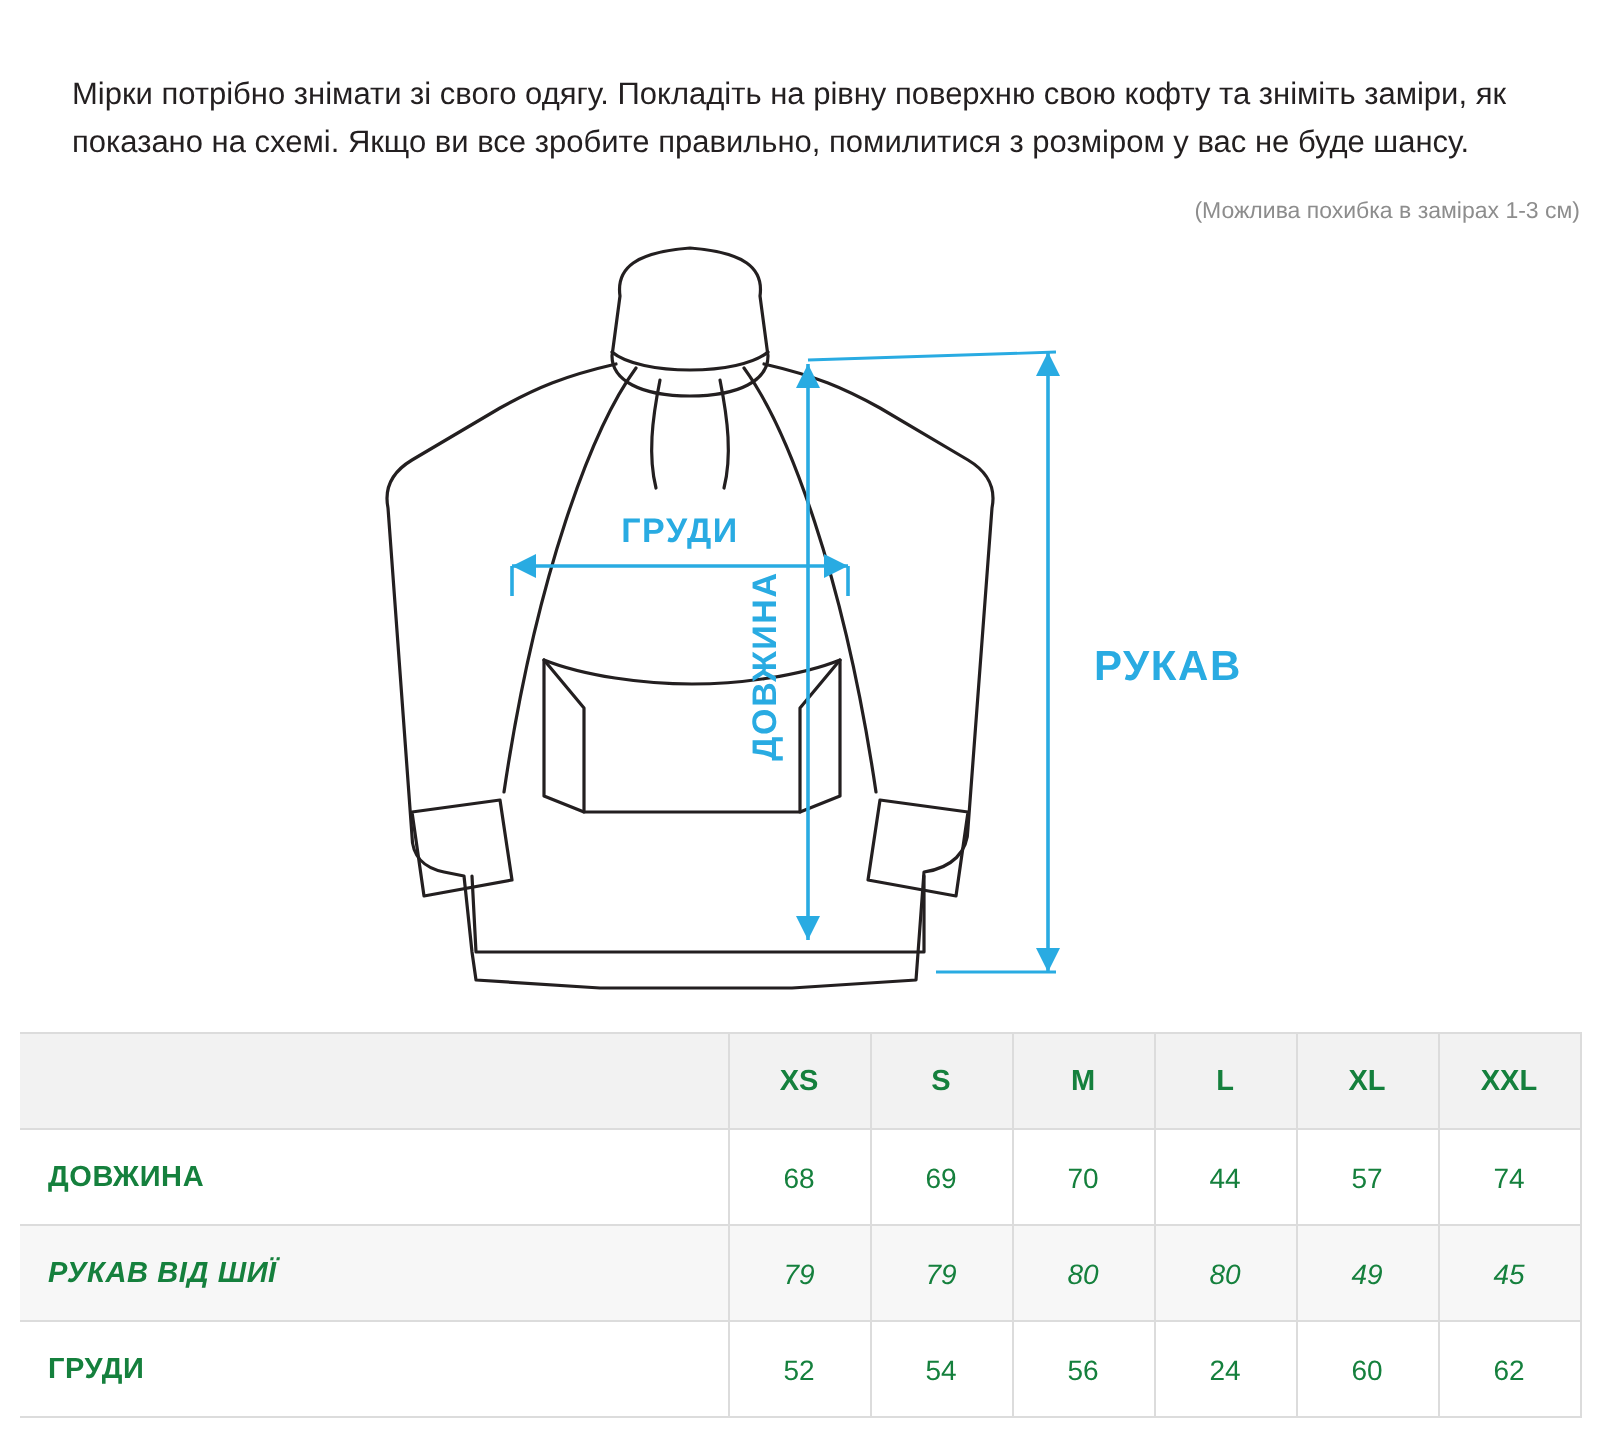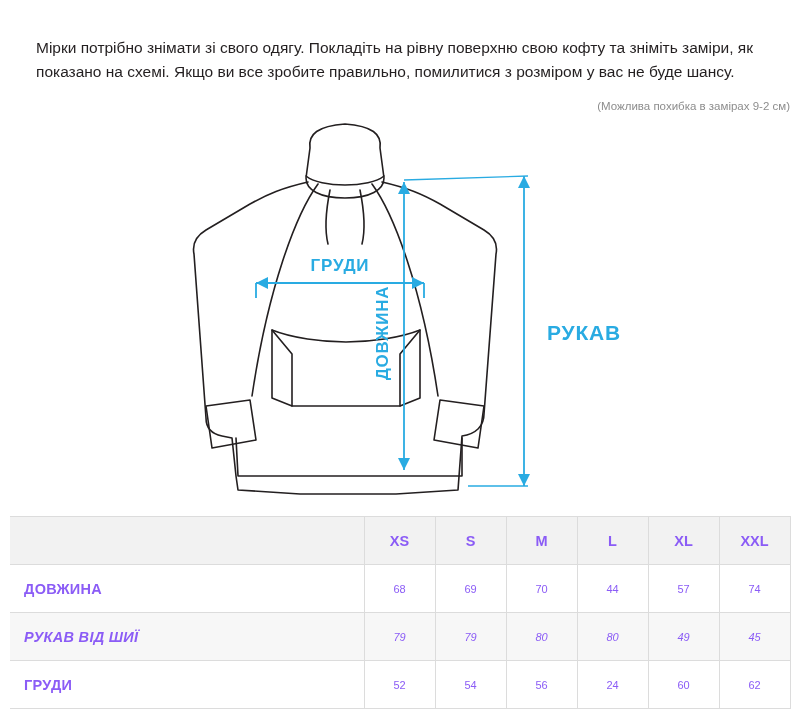--- a/index.html
+++ b/index.html
@@ -67,21 +67,21 @@
   table.sizes {
     border-collapse: collapse;
     width: 780px;
     table-layout: fixed;
   }
   table.sizes th,
   table.sizes td {
     border: 1px solid #dcdcdc;
     height: 45px;
     font-size: 14px;
-    color: #8b5cf6;
+    color: #15803d;
   }
   table.sizes thead th {
     background: #f2f2f2;
     font-weight: bold;
     text-align: center;
     font-size: 14.5px;
   }
   table.sizes thead th.corner {
     background: #f2f2f2;
     border-left: none;
@@ -90,37 +90,37 @@
     text-align: left;
     padding-left: 14px;
     font-weight: bold;
     font-size: 14.5px;
     letter-spacing: 0.3px;
     border-left: none;
     background: #ffffff;
   }
   table.sizes tbody td {
     text-align: center;
-    font-size: 11px;
+    font-size: 14px;
   }
   table.sizes tbody tr.alt th,
   table.sizes tbody tr.alt td {
     background: #f7f7f7;
     font-style: italic;
   }
   col.name-col { width: 354px; }
   col.val-col { width: 71px; }
 </style>
 </head>
 <body>
 
 <div class="page">
 
   <p class="intro">Мірки потрібно знімати зі свого одягу. Покладіть на рівну поверхню свою кофту та зніміть заміри, як показано на схемі. Якщо ви все зробите правильно, помилитися з розміром у вас не буде шансу.</p>
-  <div class="note">(Можлива похибка в замірах 9-2 см)</div>
+  <div class="note">(Можлива похибка в замірах 1-3 см)</div>
 
   <div class="diagram">
     <svg width="800" height="392" viewBox="0 0 800 392" xmlns="http://www.w3.org/2000/svg">
       <g fill="none" stroke="#231f20" stroke-width="1.6" stroke-linejoin="round" stroke-linecap="round">
 
         <path d="M310 30 C308 16 318 8 345 6 C372 8 382 16 380 30 L384 60 C384 72 370 80 345 80 C320 80 306 72 306 60 Z"></path>
         <path d="M306 58 C320 70 370 70 384 58"></path>
 
         <path d="M308 64 C282 70 268 76 250 86 L206 112 C196 118 192 126 194 136 L206 300 C206 310 212 316 222 318
                  L232 320 L236 358 L238 372 L300 376 L396 376 L458 372 L462 318 C476 316 484 308 484 296

